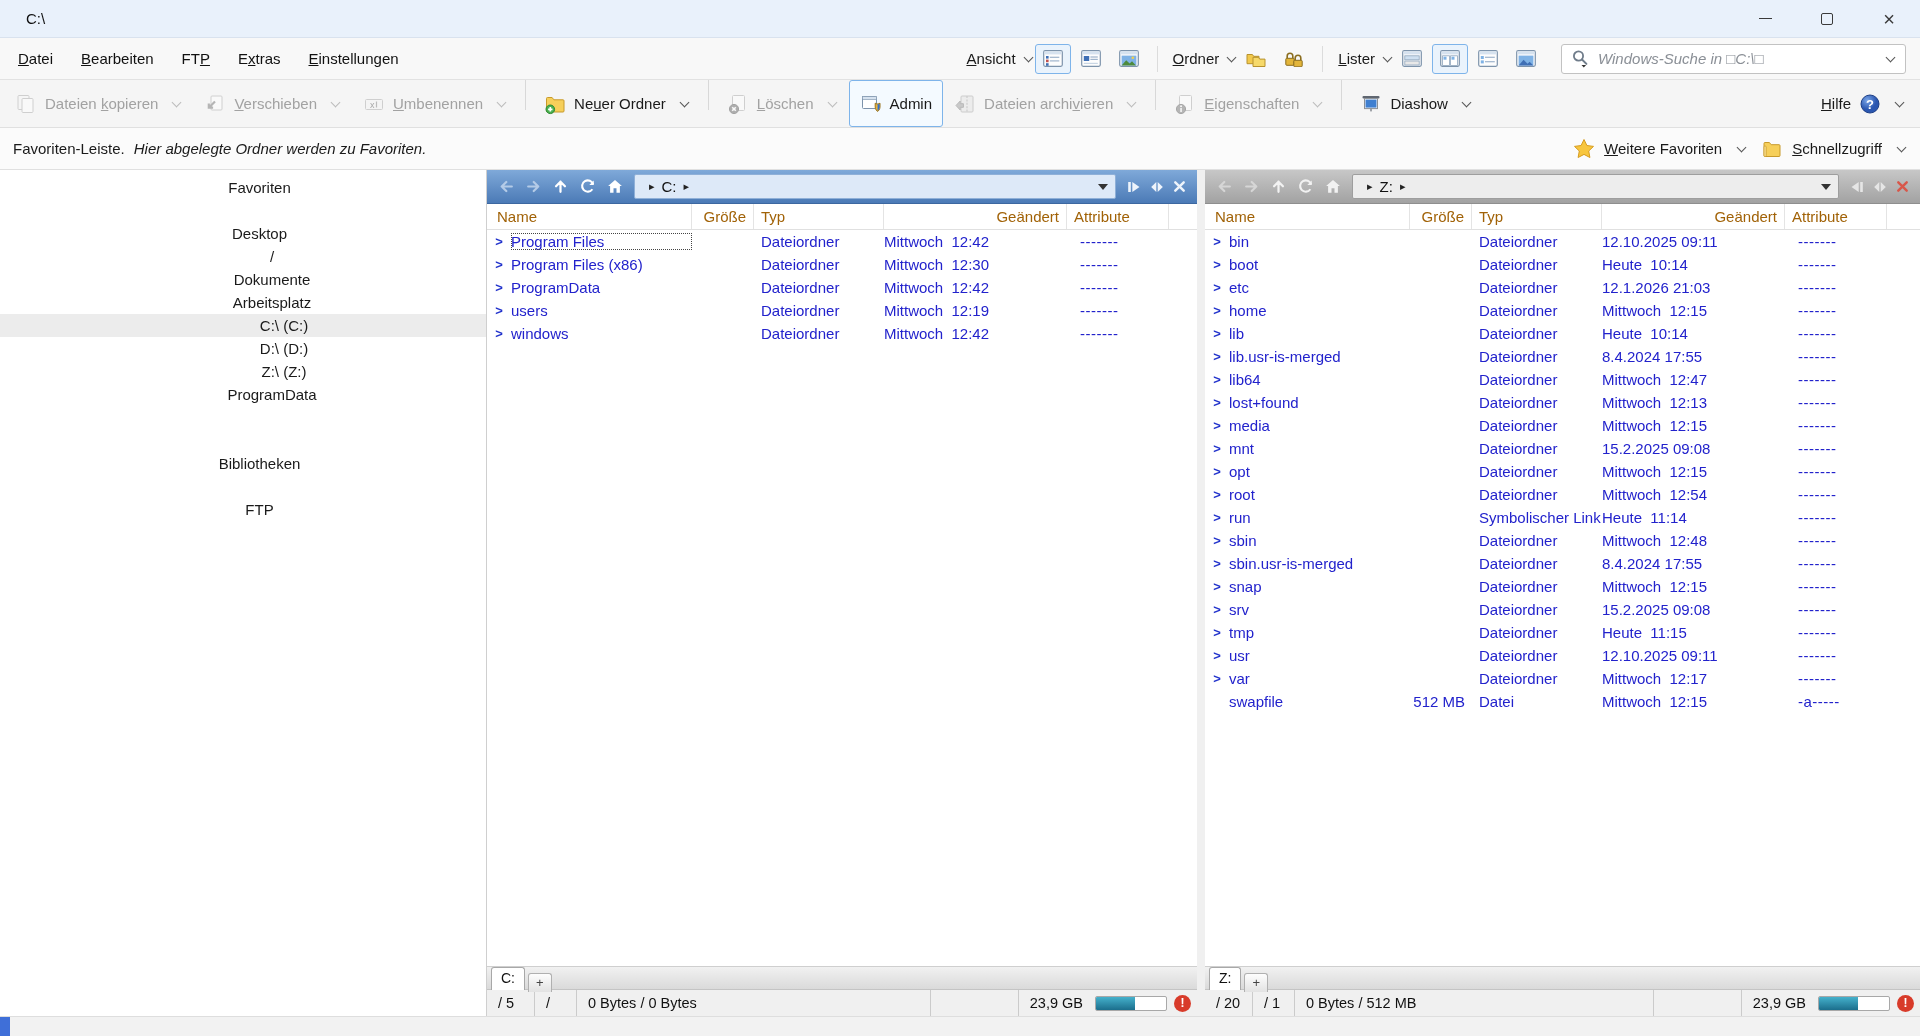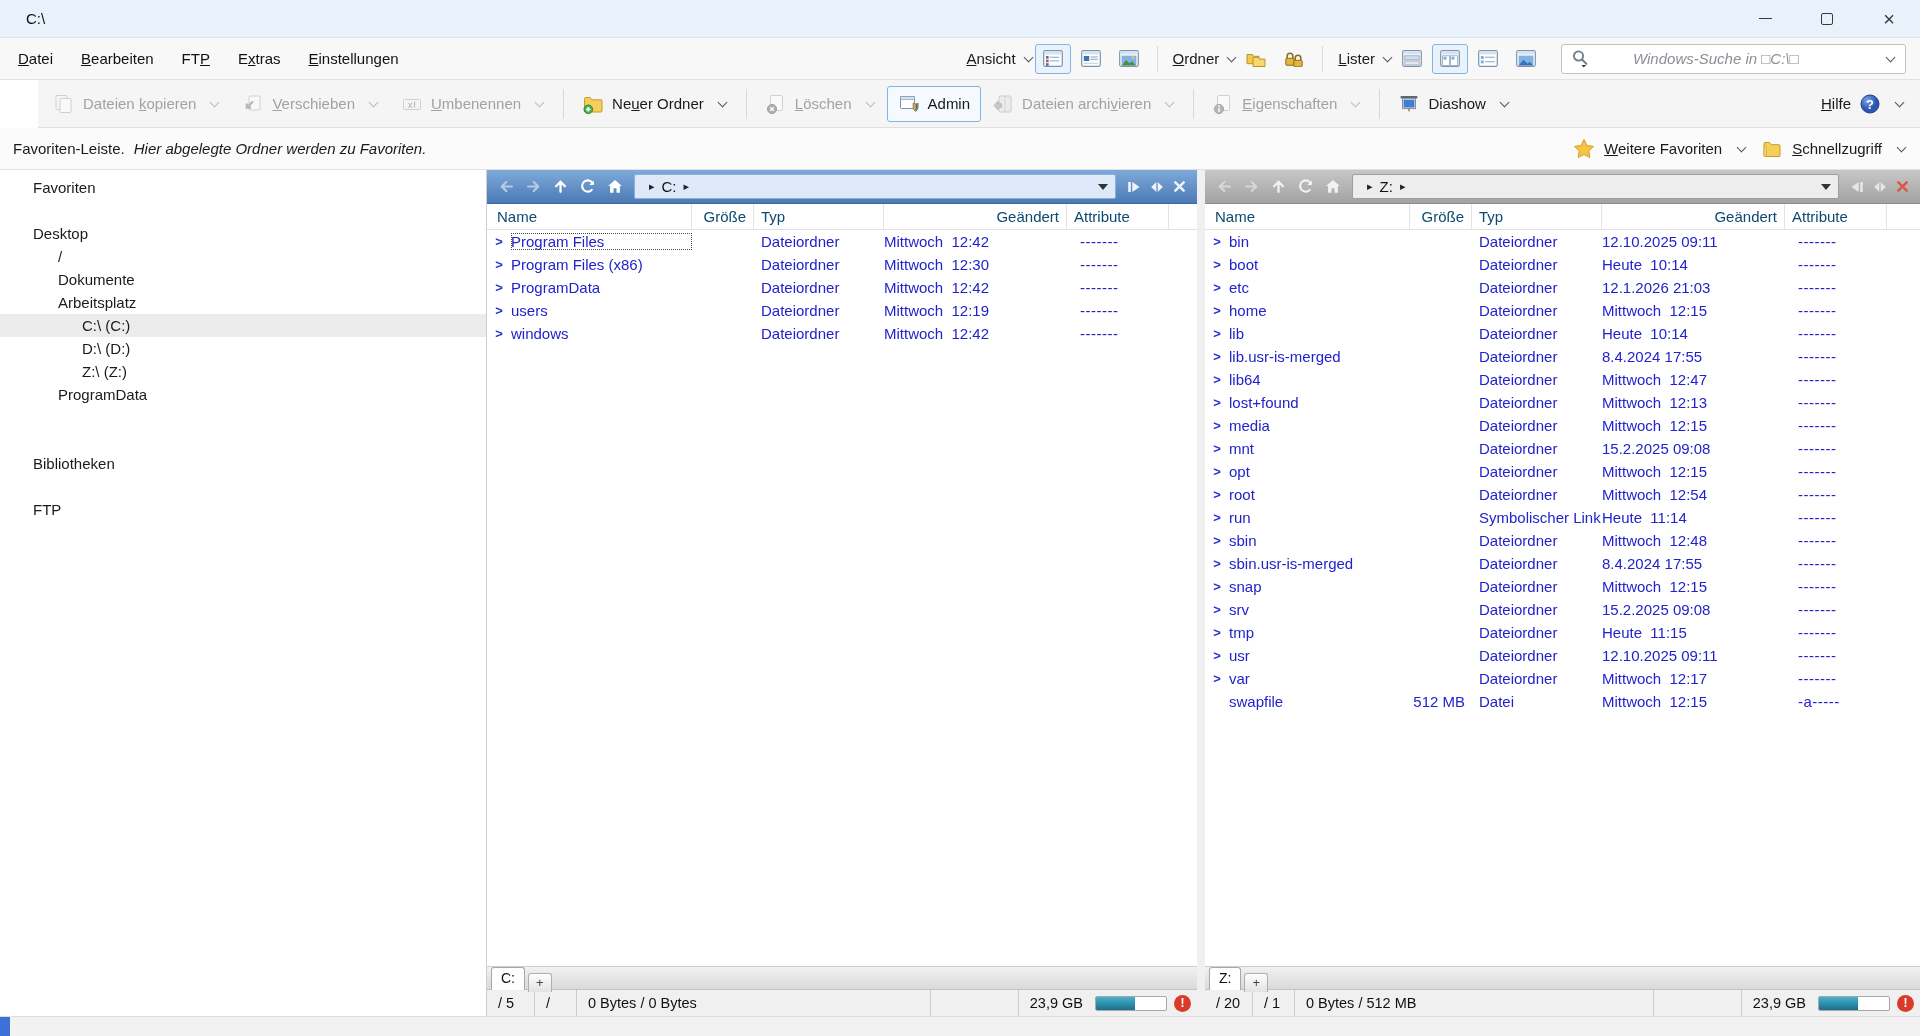--- a/index.html
+++ b/index.html
@@ -20,46 +20,46 @@
   
   .menurow { height:42px; background:#f8f8f8; border-bottom:1px solid #e2e2e2; display:flex; align-items:center; padding:0 14px 0 4px; }
   .menus { display:flex; }
   .menu-item { padding:0 14px; color:#111; cursor:default; }
   .viewgroups { margin-left:auto; display:flex; align-items:center; }
   .vg-label { padding:0 2px 0 6px; }
   .vbtn { width:36px; height:30px; border:1px solid transparent; border-radius:3px; display:flex; align-items:center; justify-content:center; margin:0 1px; }
   .vbtn.selected { border-color:#7eb4ea; background:#eaf3fc; }
   .vsep-sm { width:1px; height:26px; background:#dcdcdc; margin:0 9px; }
   .caret { display:inline-block; width:7px; height:7px; border-right:1.6px solid #555; border-bottom:1.6px solid #555; transform:rotate(45deg); margin:0 2px 3px 7px; }
-  .searchbox { width:345px; height:30px; border:1px solid #c2c2c2; border-radius:3px; background:#fff; display:flex; align-items:center; padding:0 9px; margin-left:16px;gap:35px; }
+  .searchbox { width:345px; height:30px; border:1px solid #c2c2c2; border-radius:3px; background:#fff; display:flex; align-items:center; padding:0 9px; margin-left:16px; }
   .searchbox input { flex:1; border:none; outline:none; font-family:inherit; font-size:15px; background:transparent; margin-left:8px; }
   .searchbox input::placeholder { color:#8a8f96; font-style:italic; }
 
   
-  .actionbar { height:48px; background:#f5f5f5; border-bottom:1px solid #e0e0e0; display:flex; align-items:center; padding:0 4px;margin-left:38px; }
+  .actionbar { height:48px; background:#f5f5f5; border-bottom:1px solid #e0e0e0; display:flex; padding:0 4px; }
   .abtn { display:flex; align-items:center; gap:8px; padding:6px 10px; border:1px solid transparent; border-radius:3px; color:#1a1a1a; white-space:nowrap; }
   .abtn.disabled { color:#a2a2a2; }
   .abtn.disabled svg { filter:grayscale(1); opacity:.45; }
   .abtn.disabled .caret { border-color:#bcbcbc; }
   .abtn.outlined { border-color:#7eb4ea; background:#f4faff; }
   .vsep { width:1px; height:30px; background:#d8d8d8; margin:0 7px; flex:none; }
   .help-btn { margin-left:auto; }
 
   
   .favbar { height:42px; background:#fbfbfb; border-bottom:1px solid #e0e0e0; display:flex; align-items:center; padding:0 13px; }
   .fav-hint-it { font-style:italic; margin-left:9px; }
   .fav-right { margin-left:auto; display:flex; align-items:center; gap:14px; }
   .fav-btn { display:flex; align-items:center; gap:9px; }
 
   
   .main { display:flex; height:846px; }
   .sidebar { width:487px; flex:none; background:#fff; border-right:1px solid #cfcfcf; display:flex; flex-direction:column; }
   .sb-header { height:26px; flex:none; background:linear-gradient(#fbfbfb,#e1e1e1); border-bottom:1px solid #c6c6c6; display:flex; align-items:center; padding-left:9px; color:#111; }
   .tree { padding-top:6px; overflow:hidden; }
-  .tree-item { height:23px; line-height:23px; cursor:default; }
+  .tree-item { height:23px; line-height:23px; cursor:default;text-align:center; }
   .tree-item.lvl1 { padding-left:33px; }
   .tree-item.lvl2 { padding-left:58px; }
   .tree-item.lvl3 { padding-left:82px; }
   .tree-item.selected { background:#ececec; }
   .tree-gap { height:23px; }
   .splitter { width:8px; flex:none; background:#f0f0f0; }
 
   
   .pane { display:flex; flex-direction:column; background:#fff; }
   .pane.p-left { width:710px; flex:none; }
@@ -74,21 +74,21 @@
   .crumb { flex:1; height:25px; border-radius:2px; display:flex; align-items:center; padding:0 7px; margin:0 6px; color:#111; }
   .pane.active .crumb { background:#dde9f8; border:1px solid #8fb0d8; }
   .pane.inactive .crumb { background:#ededed; border:1px solid #9e9e9e; }
   .crumb-sep { font-size:11px; color:#222; padding:0 7px; }
   .crumb-drop { margin-left:auto; width:0; height:0; border-left:5px solid transparent; border-right:5px solid transparent; border-top:6px solid #333; }
   .pane-ctl { width:23px; height:22px; display:flex; align-items:center; justify-content:center; color:#eef4fb; }
   .pane.inactive .pane-ctl { color:#e6e6e6; }
   .pane.inactive .pane-ctl.ctl-close { color:#d8574a; }
 
   .grid { display:grid; grid-template-columns:24px 181px 62px 130px 183px 102px 1fr; align-items:center; }
-  .colhead { height:26px; flex:none; border-bottom:1px solid #e0e0e0; color:#0c4a6e; }
+  .colhead { height:26px; flex:none; border-bottom:1px solid #e0e0e0; color:#a16207; }
   .hc { height:100%; display:flex; align-items:center; border-right:1px solid #e4e4e4; padding:0 7px; }
   .hc-name { grid-column:1/3; padding-left:10px; }
   .hc-size { justify-content:flex-end; }
   .hc-mod { justify-content:flex-end; }
   .hc-last { border-right:none; }
 
   .rows { flex:1; overflow:hidden; }
   .frow { height:23px; color:#2222cc; cursor:default; }
   .fr-chev { text-align:center; font-weight:bold; font-size:13px; color:#2233cc; }
   .fr-name { white-space:nowrap; overflow:hidden; }

